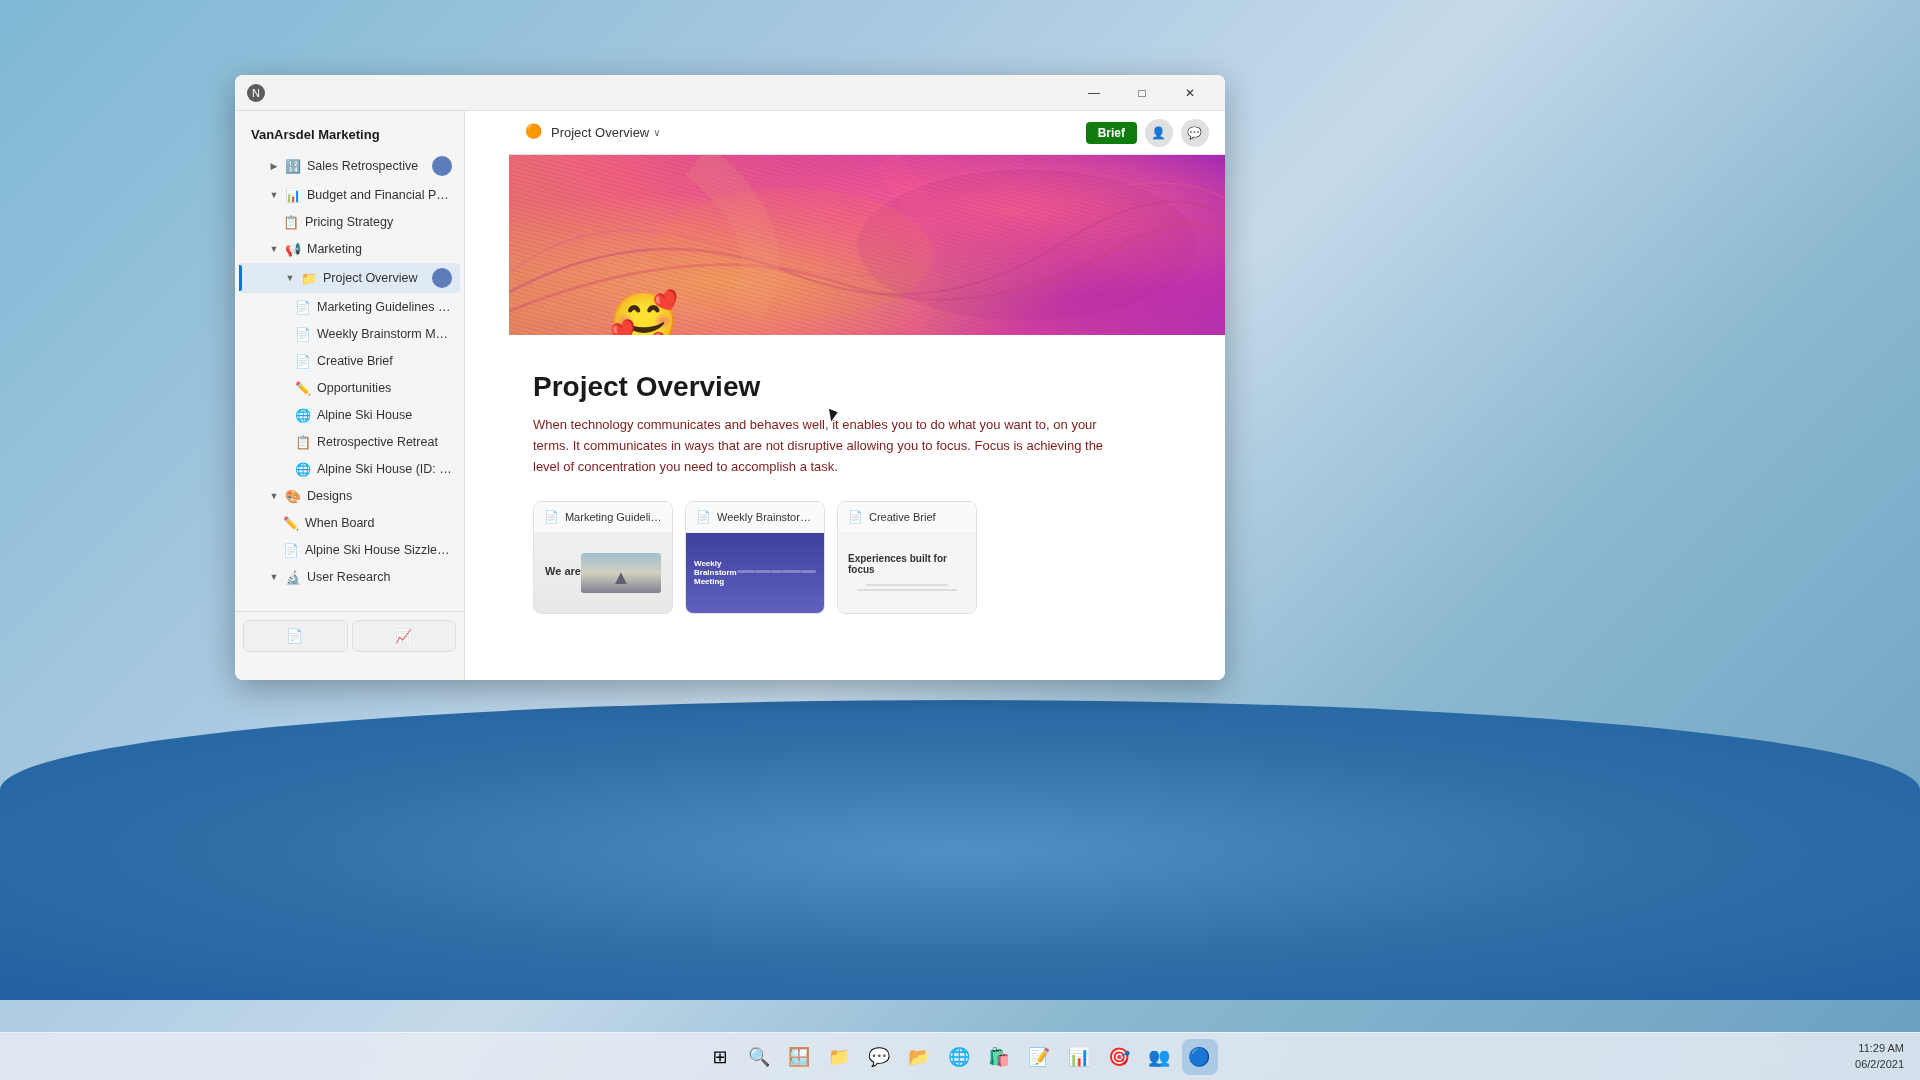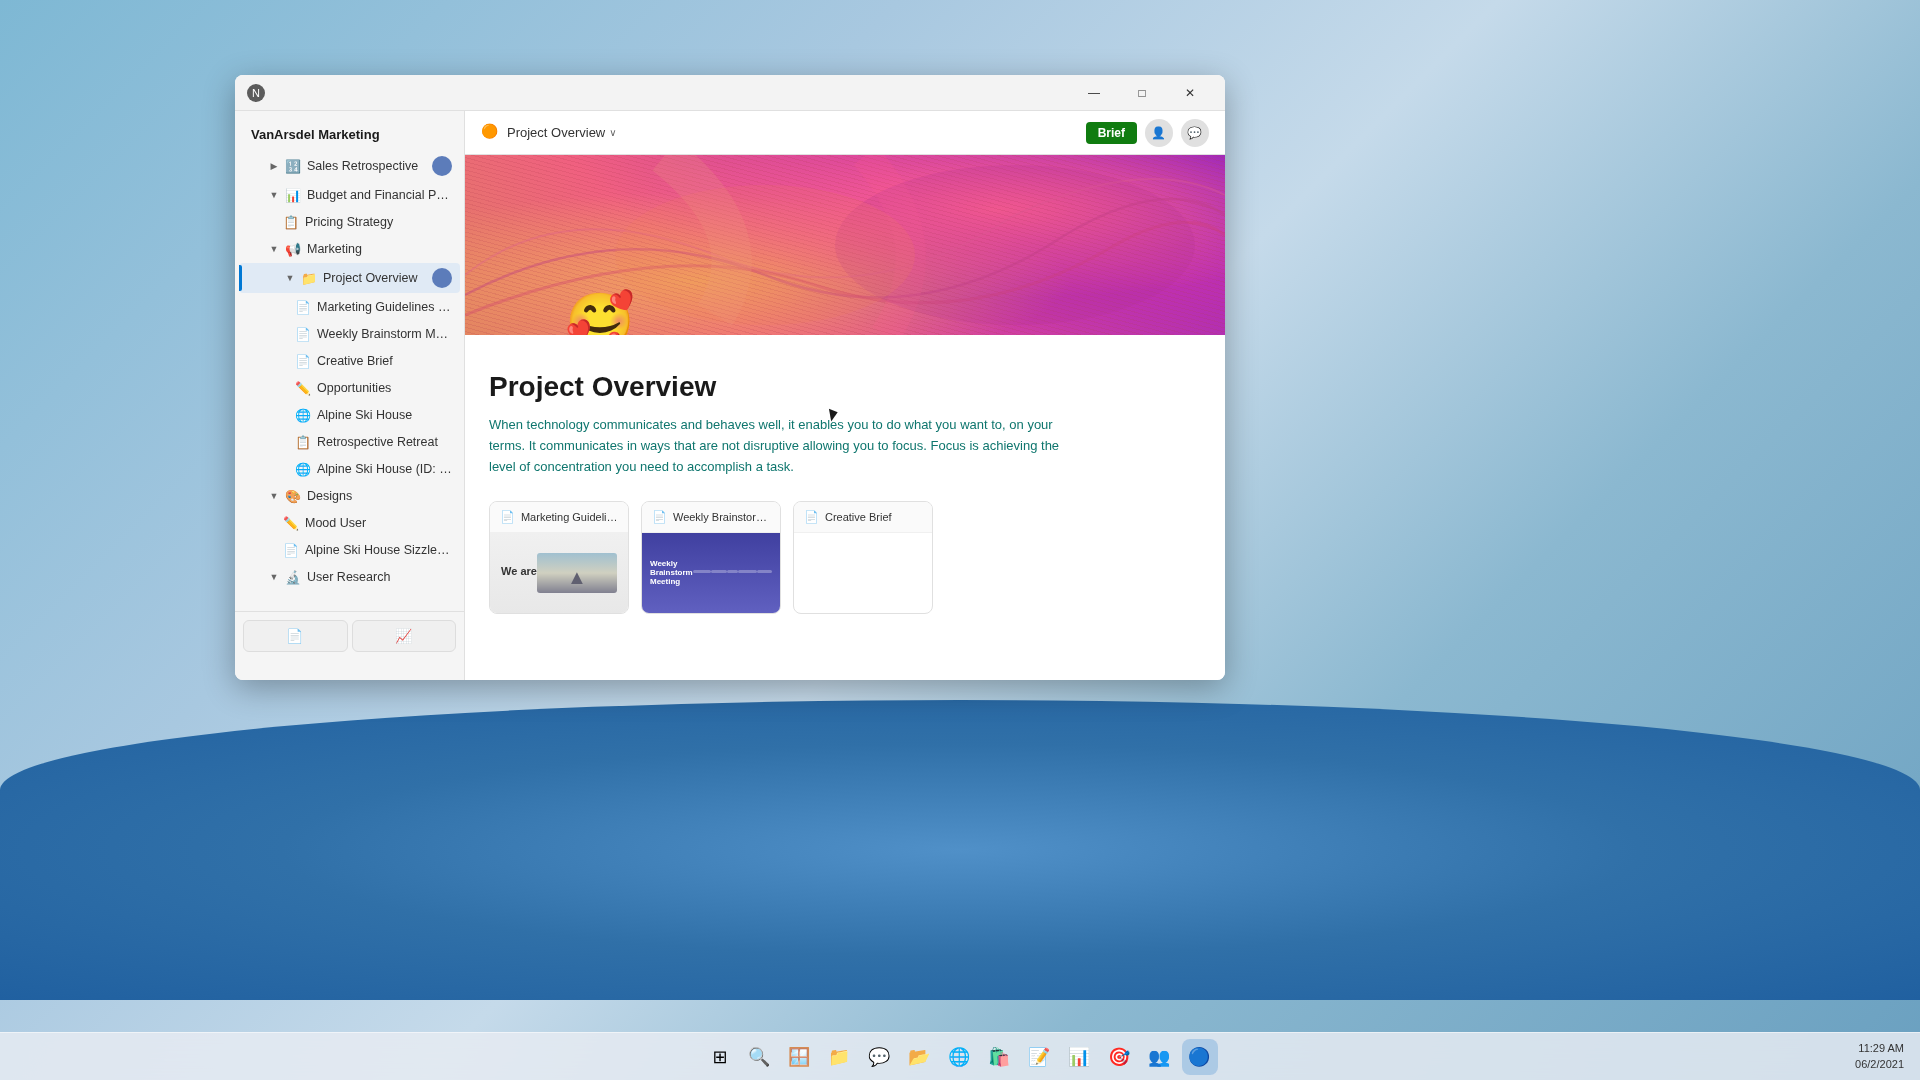--- a/index.html
+++ b/index.html
@@ -87,20 +87,21 @@
       font-size: 12px;
       color: #333;
       border-radius: 4px;
     }
 
     
     .app-body {
       display: flex;
       flex: 1;
       overflow: hidden;
+      gap: 44px;
     }
 
     
     .sidebar {
       width: 230px;
       background: #f5f5f5;
       border-right: 1px solid #e0e0e0;
       overflow-y: auto;
       flex-shrink: 0;
       padding: 8px 0;
@@ -307,21 +308,21 @@
 
     .page-title {
       font-size: 28px;
       font-weight: 700;
       color: #1a1a1a;
       margin-bottom: 12px;
     }
 
     .page-description {
       font-size: 13px;
-      color: #0f766e;
+      color: #7f1d1d;
       line-height: 1.6;
       margin-bottom: 24px;
       max-width: 580px;
     }
 
     .section-title {
       font-size: 20px;
       font-weight: 700;
       color: #1a1a1a;
       margin-bottom: 14px;
@@ -600,21 +601,21 @@
       </div>
 
       <div class="nav-item nav-indent-1">
         <span class="nav-chevron">▼</span>
         <span class="nav-icon icon-purple">🎨</span>
         <span class="nav-label">Designs</span>
       </div>
 
       <div class="nav-item nav-indent-2">
         <span class="nav-icon icon-teal">✏️</span>
-        <span class="nav-label">Mood User</span>
+        <span class="nav-label">When Board</span>
       </div>
 
       <div class="nav-item nav-indent-2">
         <span class="nav-icon icon-blue">📄</span>
         <span class="nav-label">Alpine Ski House Sizzle Re...</span>
       </div>
 
       <div class="nav-item nav-indent-1">
         <span class="nav-chevron">▼</span>
         <span class="nav-icon icon-red">🔬</span>
@@ -687,20 +688,26 @@
               <div class="bm-bar short"></div>
               <div class="bm-bar long"></div>
               <div class="bm-bar medium"></div>
             </div>
           </div>
 
           <div class="card">
             <div class="card-header">
               <span class="card-icon icon-blue">📄</span>
               <span class="card-title">Creative Brief</span>
+            </div>
+            <div class="card-preview card-preview-creative">
+              <div class="cb-title">Experiences built for focus</div>
+              <div class="cb-line"></div>
+              <div class="cb-line" style="width:70%;"></div>
+              <div class="cb-line" style="width:85%;"></div>
             </div>
           </div>
 
         </div>
       </div>
     </div>
   </div>
 </div>
 
 <div class="cursor"></div>

